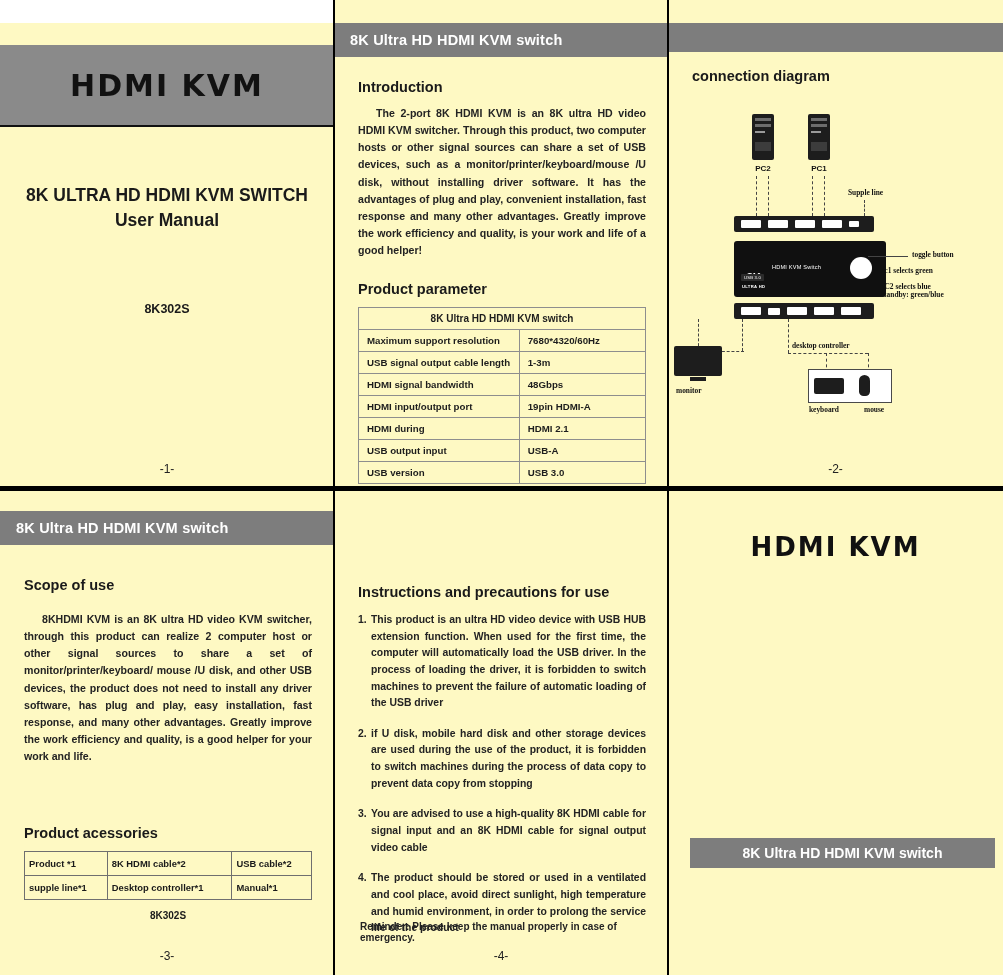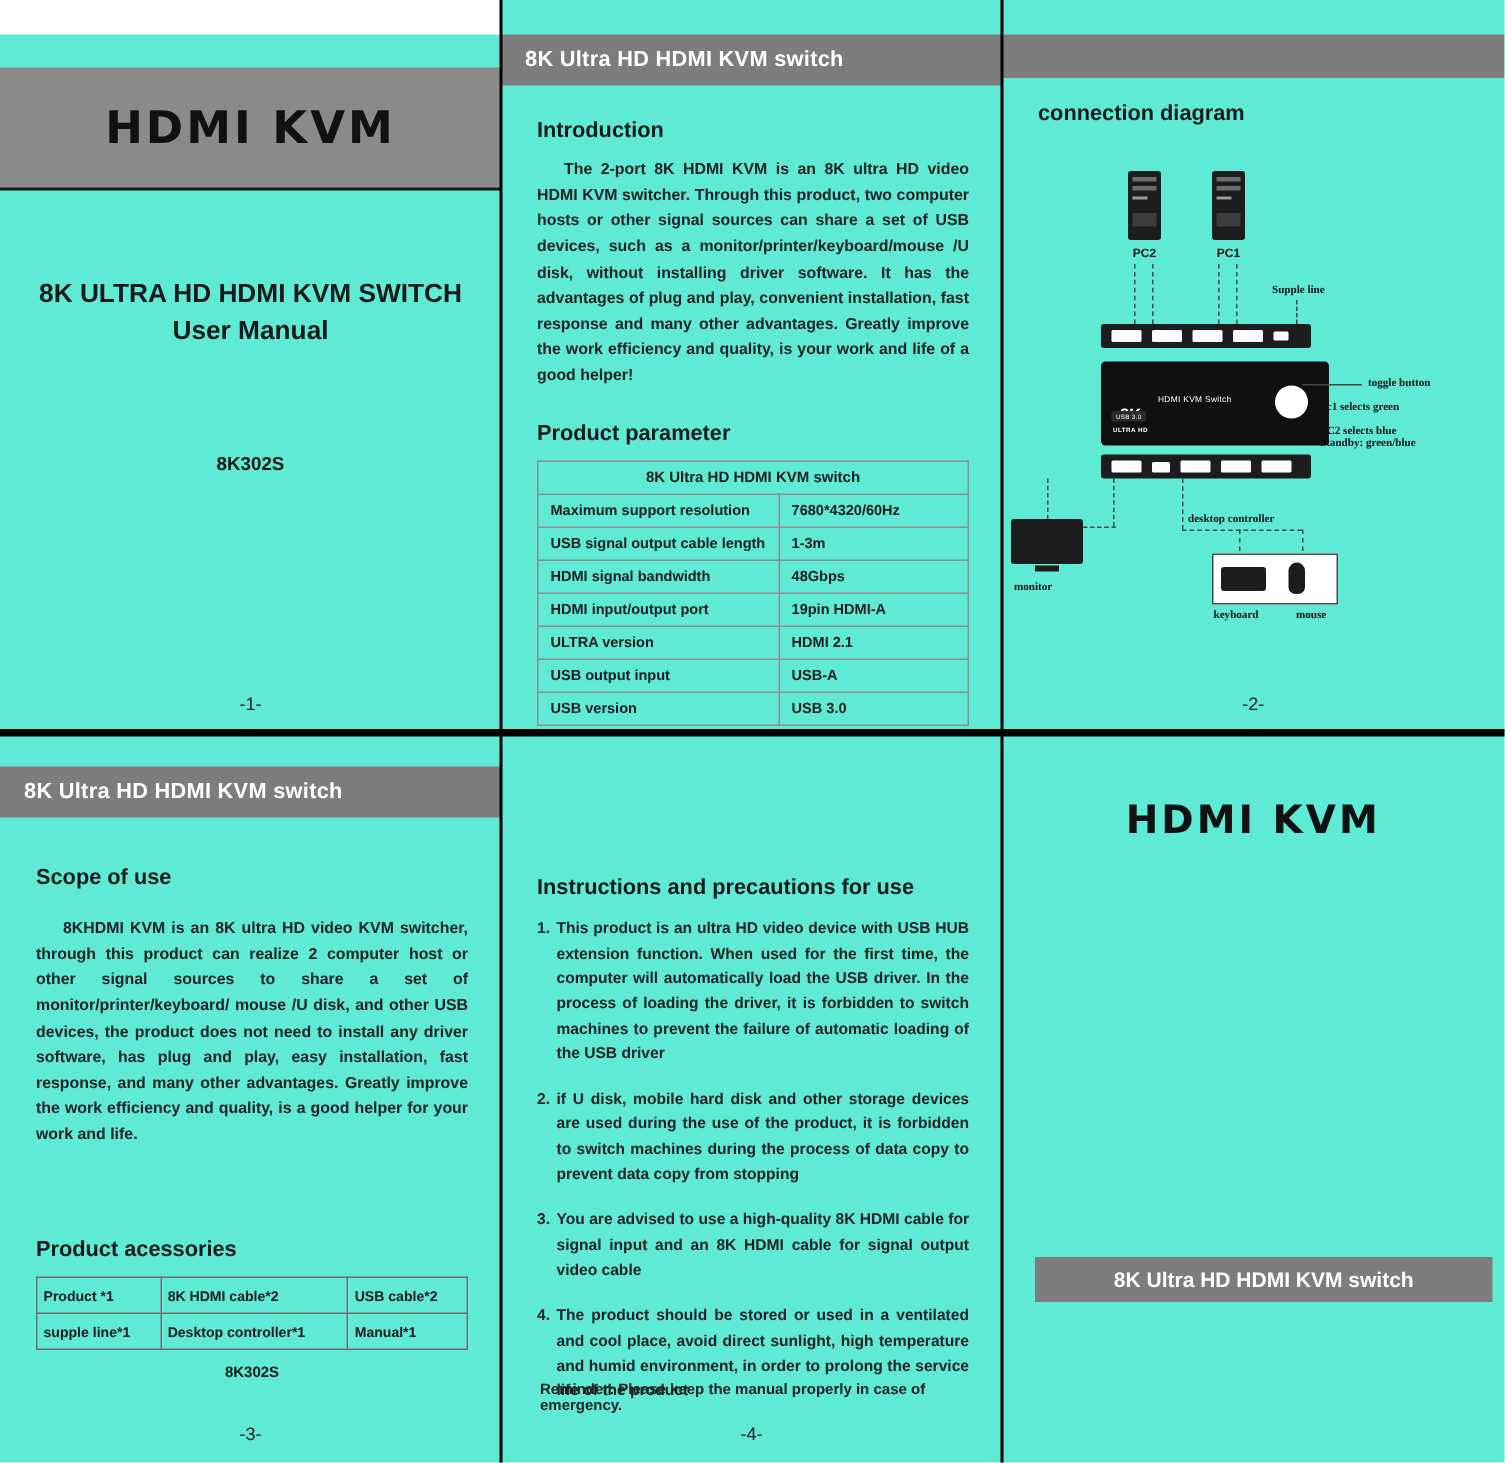--- a/index.html
+++ b/index.html
@@ -18,21 +18,21 @@
     position: absolute;
     inset: 0;
     display: grid;
     grid-template-columns: 334px 334px 335px;
     grid-template-rows: 488px 487px;
   }
 
   .panel {
     position: relative;
     overflow: hidden;
-    background: #5eead4;
+    background: #fef9c3;
   }
 
   
   .vsep {
     position: absolute;
     top: 0;
     bottom: 0;
     width: 2px;
     background: #000;
     z-index: 5;
@@ -405,21 +405,21 @@
         </tr>
         <tr>
           <td class="k">HDMI signal bandwidth</td>
           <td>48Gbps</td>
         </tr>
         <tr>
           <td class="k">HDMI input/output port</td>
           <td>19pin HDMI-A</td>
         </tr>
         <tr>
-          <td class="k">ULTRA version</td>
+          <td class="k">HDMI during</td>
           <td>HDMI 2.1</td>
         </tr>
         <tr>
           <td class="k">USB output input</td>
           <td>USB-A</td>
         </tr>
         <tr>
           <td class="k">USB version</td>
           <td>USB 3.0</td>
         </tr>

